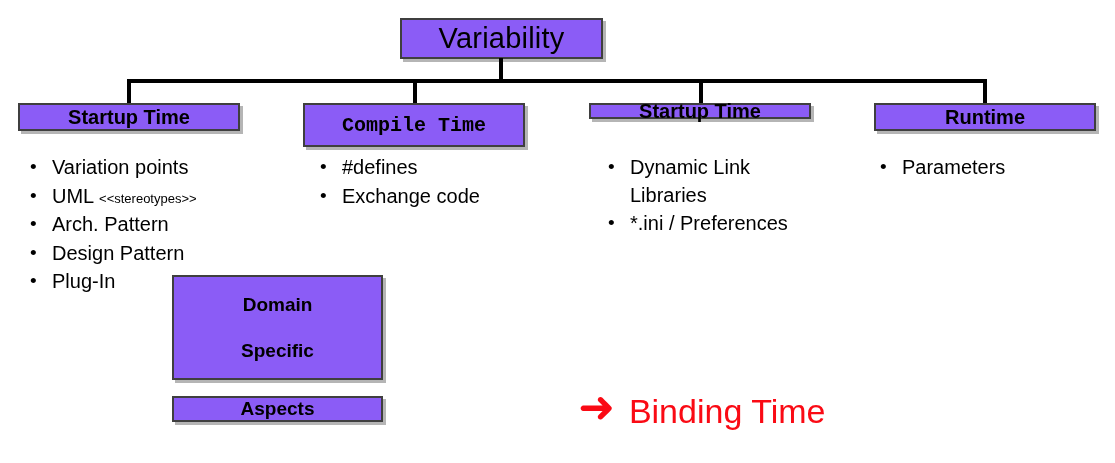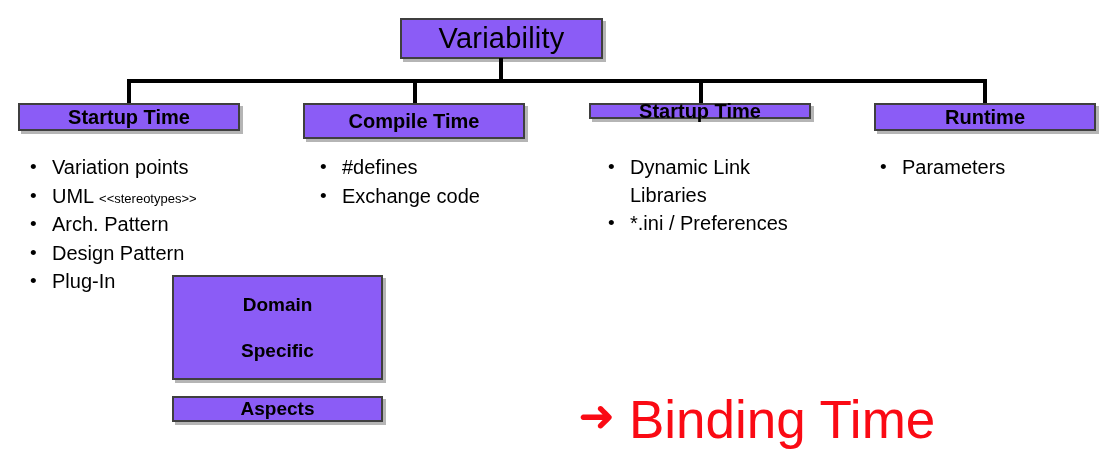--- a/index.html
+++ b/index.html
@@ -92,21 +92,21 @@
     align-items: center;
     white-space: nowrap;
   }
   .callout-arrow {
     font-size: 44px;
     line-height: 1;
     margin-right: 14px;
     font-family: "DejaVu Sans", sans-serif;
   }
   .callout-text {
-    font-size: 53px;
+    font-size: 34px;
     line-height: 1;
     font-weight: normal;
     margin-top: 8px;
   }
 </style>
 </head>
 <body>
 
 <div id="canvas">
 
@@ -118,21 +118,21 @@
   <div class="line-h" style="left:127px; top:79px; width:860px;"></div>
   <div class="line-v" style="left:127px; top:79px; height:25px;"></div>
   <div class="line-v" style="left:413px; top:79px; height:25px;"></div>
   <div class="line-v" style="left:699px; top:79px; height:25px;"></div>
   <div class="line-v" style="left:983px; top:79px; height:25px;"></div>
 
   <div class="gbox phase-box" style="left:18px; top:103px; width:222px; height:28px;">
     <span>Startup Time</span>
   </div>
 
-  <div class="gbox phase-box" style="left:303px; top:103px; width:222px; height:36px;">
+  <div class="gbox phase-box" style="left:303px; top:103px; width:222px; height:44px;font-family:Liberation Mono, monospace;">
     <span>Compile Time</span>
   </div>
 
   <div class="gbox phase-box" style="left:589px; top:103px; width:222px; height:16px;">
     <span>Startup Time</span>
   </div>
 
   <div class="gbox phase-box" style="left:874px; top:103px; width:222px; height:28px;">
     <span>Runtime</span>
   </div>

